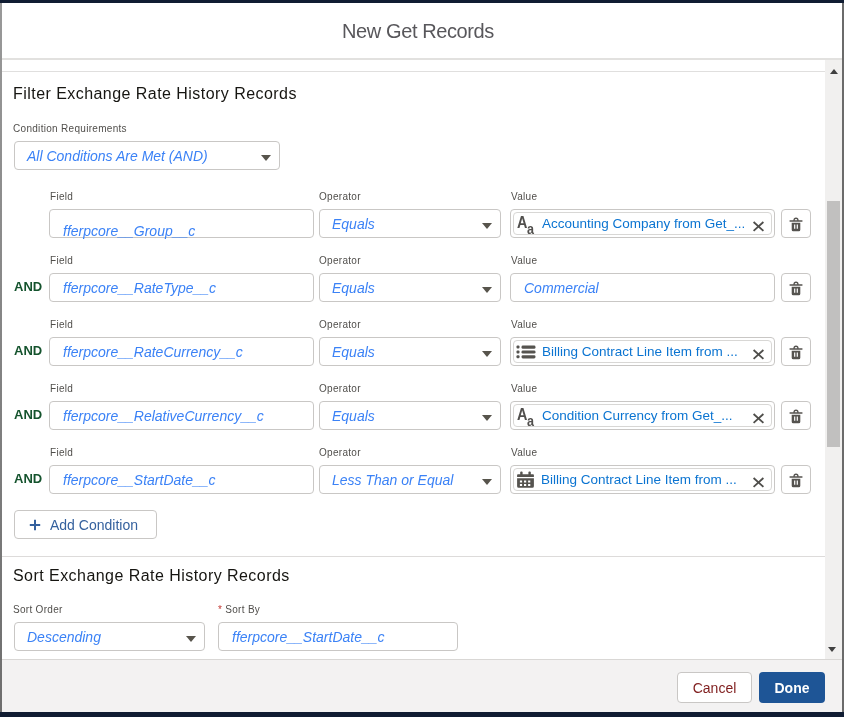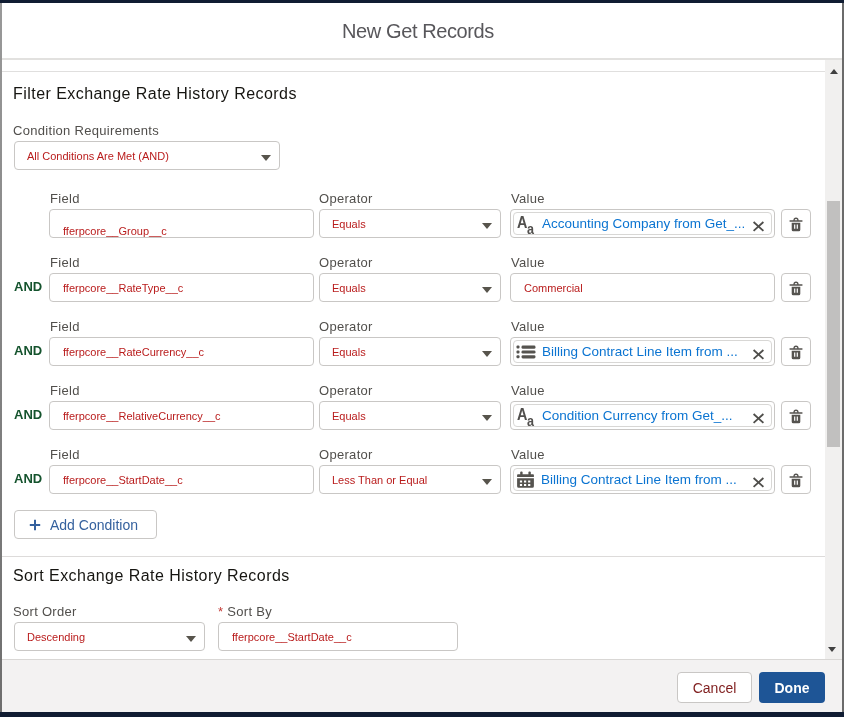--- a/index.html
+++ b/index.html
@@ -6,22 +6,22 @@
   #page{position:relative;width:844px;height:717px;background:#fff;font-family:"Liberation Sans",sans-serif;overflow:hidden;}
   .abs{position:absolute;}
   .topbar{left:0;top:0;width:844px;height:3px;background:#101c32;}
   .bottombar{left:0;top:712px;width:844px;height:5px;background:#101c32;}
   .leftedge{left:0;top:3px;width:2px;height:709px;background:linear-gradient(#999,#6e6e6e);}
   .rightedge{left:842px;top:3px;width:2px;height:709px;background:#6b6b6b;}
   .title{left:-4px;top:20px;width:844px;text-align:center;font-size:20px;font-weight:400;color:#58575b;letter-spacing:-0.4px;}
   .hdrborder{left:0;top:58px;width:842px;height:2px;background:#e2e1df;}
   .bandborder{left:0;top:71px;width:825px;height:1px;background:#e0dfde;}
   .h2{font-size:16px;color:#161511;letter-spacing:0.45px;}
-  .lbl{font-size:13px;color:#514f4c;white-space:nowrap;letter-spacing:0.3px;}
-  .box{position:absolute;height:27px;border:1px solid #c9c7c5;border-radius:4px;background:#fff;display:flex;align-items:center;font-size:11px;color:#b91c1c;box-sizing:content-box;}
+  .lbl{font-size:10px;color:#514f4c;white-space:nowrap;letter-spacing:0.3px;}
+  .box{position:absolute;height:27px;border:1px solid #c9c7c5;border-radius:4px;background:#fff;display:flex;align-items:center;font-size:14px;color:#3b82f6;box-sizing:content-box;font-style:italic;}
   .box .txt{white-space:nowrap;}
   .chev{position:absolute;right:8px;top:12.5px;width:0;height:0;border-left:5.5px solid transparent;border-right:5.5px solid transparent;border-top:6.3px solid #57544c;}
   .and{font-size:13px;font-weight:bold;color:#14532d;}
   .pillbox{position:absolute;height:29px;border:1px solid #c9c7c5;border-radius:4px;background:#fff;box-sizing:border-box;}
   .pill{position:absolute;left:2px;top:2px;right:2px;bottom:2px;border:1px solid #d8d7d5;border-radius:4px;display:flex;align-items:center;padding:0 26px 0 2px;}
   .pill .ptxt{font-size:13.5px;color:#0b74d1;white-space:nowrap;overflow:hidden;}
   .px{position:absolute;right:6px;top:8px;}
   .trash{position:absolute;width:30px;height:29px;border:1px solid #c9c7c5;border-radius:4px;background:#fff;box-sizing:border-box;display:flex;align-items:center;justify-content:center;}
   .footer{left:0;top:659px;width:842px;height:53px;background:#f3f2f2;border-top:1px solid #d9d7d5;box-sizing:border-box;}
   .btn{position:absolute;height:31px;border-radius:4px;font-size:14px;display:flex;align-items:center;justify-content:center;box-sizing:border-box;}

